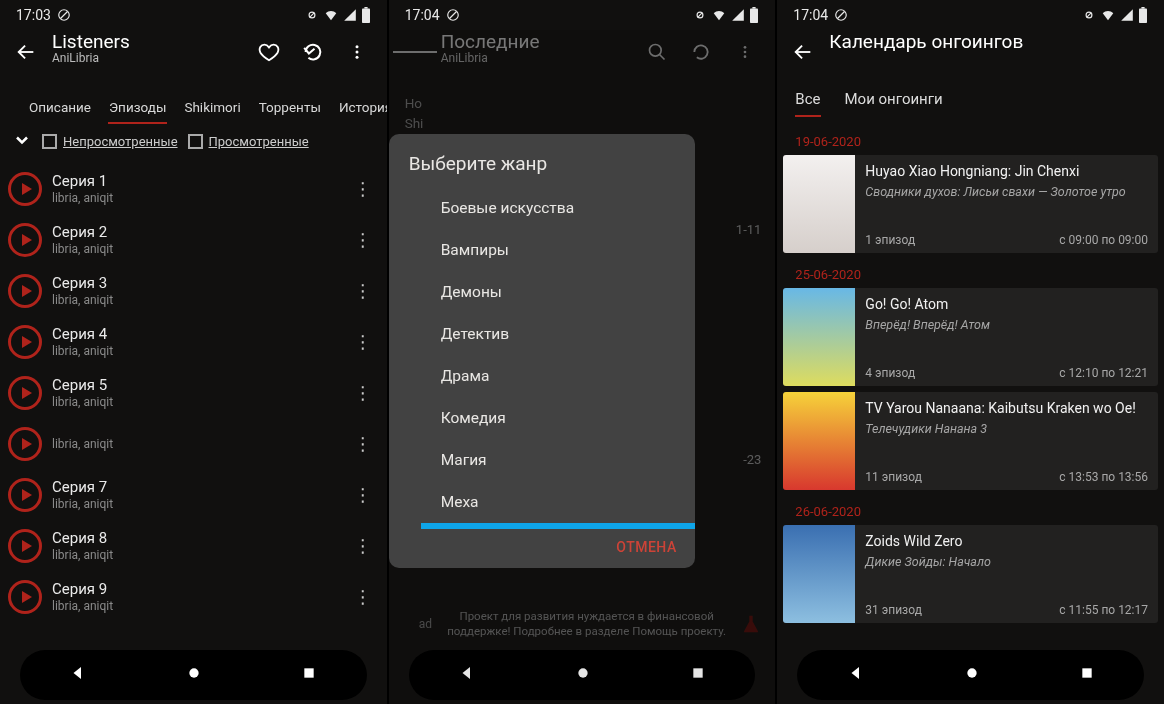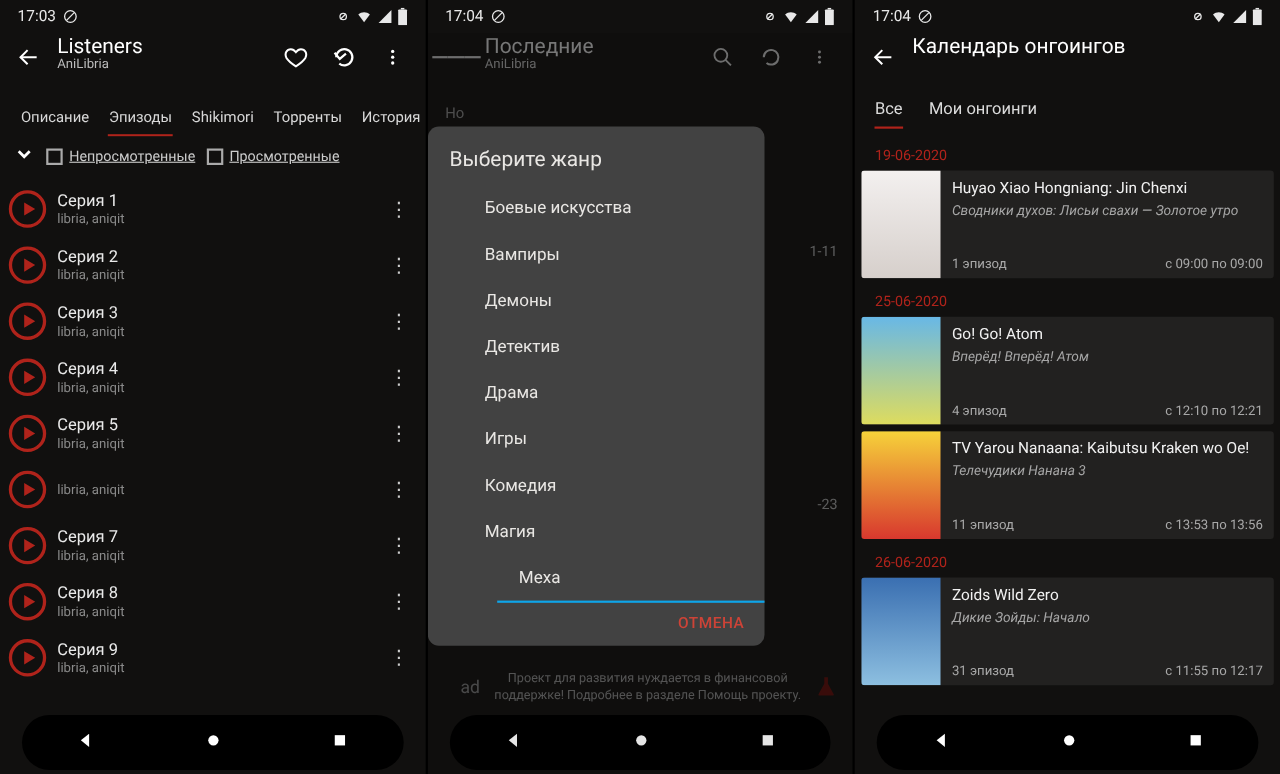--- a/index.html
+++ b/index.html
@@ -44,21 +44,21 @@
   .appbar .title .t1 { font-size:19px; font-weight:400; }
   .appbar .title .t2 { font-size:12px; color:#bbb; margin-top:-2px;}
   .iconbtn {
     width: 44px; height:44px; display:flex; align-items:center; justify-content:center;
     color:#eee;
   }
   .tabs {
     display:flex;
     height:38px;
     align-items:flex-end;
-    padding: 0 10px;
+    padding: 0 20px;
     font-size:13.5px;
     color:#d8d8d8;
     gap:0px;
     border-bottom:0;
     overflow:hidden;
     white-space:nowrap;
   }
   .tab { padding: 0 9px 9px 9px; position:relative; }
   .tab.active::after {
     content:""; position:absolute; left:8px; right:8px; bottom:0; height:2px; background:#b0231b;
@@ -96,21 +96,21 @@
   }
 
   
   .dim-content {
     position:absolute; inset:30px 0 0 0; display:flex; flex-direction:column;
   }
   .dim-content .appbar .title .t1 { color:#ddd; }
   .bg-fade { filter: brightness(.6); }
   .bg-text { padding: 8px 16px; font-size:13.5px; color:#8f8f8f; line-height:1.45;}
   .episode-badge { position:absolute; right:14px; font-size:13px; color:#aaa;}
-  .ad { font-size:16px; color:#888; padding-left:16px;}
+  .ad { font-size:12px; color:#888; padding-left:16px;}
   .support-block {
     position:absolute; bottom:58px; left:0; right:0;
     padding:6px 14px;
     display:flex; align-items:center; gap:12px;
   }
   .support-block .txt { flex:1; font-size:11.5px; color:#9b9b9b; text-align:center; line-height:1.35;}
   .hamb span { display:block;width:20px;height:2px;background:#ccc;margin:3px 0;}
   .dialog-backdrop {
     position:absolute; inset:0; background:rgba(0,0,0,0.1);
     display:flex; align-items:center; justify-content:flex-start;
@@ -121,21 +121,21 @@
     background: #424242;
     border-radius:10px;
     padding: 18px 0 6px 0;
     color:#e9e7e4;
     position:relative;
     top:-16px;
   }
   .dialog h3 { font-size:19px; font-weight:400; padding:0 20px 6px 20px;}
   .genre-list { margin-top:6px;padding-left:32px; }
   .genre-item { font-size:15.5px; padding: 12px 20px; }
-  .genre-item:last-child{ border-bottom:2px solid #0ea5e9; margin-bottom:2px;margin-left:31px;}
+  .genre-item:last-child{ border-bottom:6px solid #0ea5e9; margin-bottom:2px;}
   .dialog-footer { text-align:right; padding: 6px 18px 6px 0;}
   .dialog-footer span { font-size:14px; font-weight:500; color:#cd4337; letter-spacing:.5px;}
 
   
   .cal-tabs {
     display:flex; gap:24px; padding: 4px 18px 0 18px; font-size:15px; color:#dcdcdc;
     height:40px; align-items:flex-start;
   }
   .cal-tabs .active { position:relative;}
   .cal-tabs .active::after {
@@ -423,21 +423,20 @@
   </div>
   <div class="dialog-backdrop">
     <div class="dialog">
       <h3>Выберите жанр</h3>
       <div class="genre-list" id="genres">
           <div class="genre-item">Боевые искусства</div>
           <div class="genre-item">Вампиры</div>
           <div class="genre-item">Демоны</div>
           <div class="genre-item">Детектив</div>
           <div class="genre-item">Драма</div>
-          <div class="genre-item">Игры</div>
           <div class="genre-item">Комедия</div>
           <div class="genre-item">Магия</div>
           <div class="genre-item">Меха</div>
         </div>
       <div class="dialog-footer"><span>ОТМЕНА</span></div>
     </div>
   </div>
 </div>
 
 <div class="phone">

